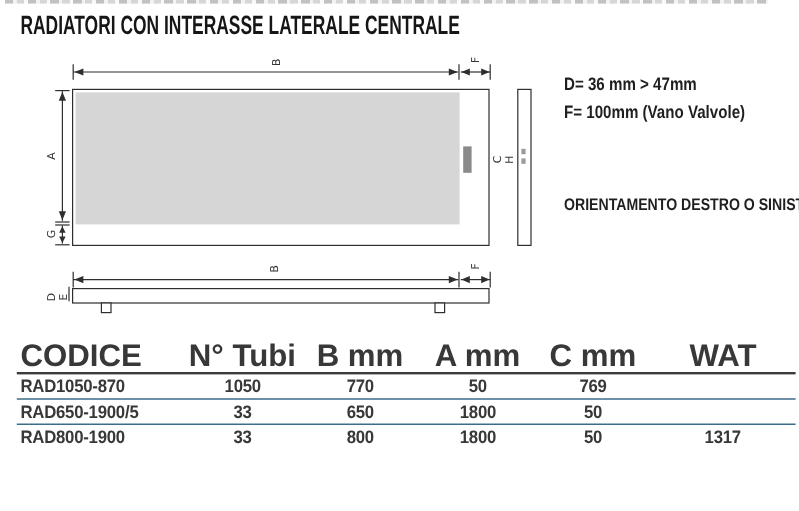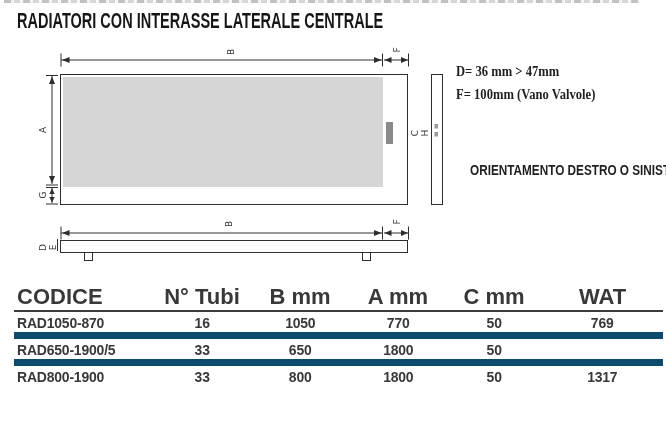--- a/index.html
+++ b/index.html
@@ -3,37 +3,37 @@
 <meta charset="utf-8">
 <style>
   html,body{margin:0;padding:0;background:#fff;}
   .page{position:relative;width:666px;height:426px;background:#ffffff;overflow:hidden;
         font-family:"Liberation Sans",sans-serif;color:#1d1d1d;padding-left:32px;}
   .scanline{position:absolute;left:4px;top:0;width:636px;height:3px;opacity:.55;
         background:repeating-linear-gradient(90deg,#8f8f8f 0 7px,#e8e8e8 7px 10px,#b5b5b5 10px 16px,#f4f4f4 16px 19px);}
   .title{position:absolute;left:17px;top:8px;font-size:22px;font-weight:bold;color:#161616;
         white-space:nowrap;transform:scaleX(0.66);transform-origin:left center;letter-spacing:0px;}
   .diagram{position:absolute;left:0;top:40px;}
-  .specs{position:absolute;left:456px;top:60px;width:196px;line-height:22.5px;
-        font-size:15px;font-weight:bold;color:#1f1f1f;white-space:nowrap;font-family:Liberation Serif, serif;}
+  .specs{position:absolute;left:470px;top:60px;width:196px;line-height:22.5px;
+        font-size:15px;font-weight:bold;color:#1f1f1f;white-space:nowrap;}
   .orient{position:absolute;left:470px;top:162px;font-size:14px;font-weight:bold;
         color:#1f1f1f;white-space:nowrap;}
   .cond{display:inline-block;transform:scaleX(0.84);transform-origin:0 50%;}
   .condc{display:inline-block;transform:scaleX(0.93);transform-origin:center;}
   .condl{display:inline-block;transform:scaleX(0.93);transform-origin:0 50%;}
   .table{position:absolute;left:14px;top:283px;width:649px;color:#383838;}
   .thead{display:grid;grid-template-columns:140px 96px 100px 96px 96px auto;
         align-items:end;height:25px;padding-bottom:2px;border-bottom:2px solid #3c3c3c;
-        font-size:22px;font-weight:bold;}
+        font-size:26px;font-weight:bold;}
   .thead .cell{text-align:center;white-space:nowrap;line-height:1;}
   .thead .cell:first-child{text-align:left;padding-left:3px;}
   .trow{display:grid;grid-template-columns:140px 96px 100px 96px 96px auto;
         align-items:center;height:20px;font-size:15px;font-weight:bold;
         letter-spacing:-0.2px;}
-  .trow.sep{border-bottom:7px solid #0c4a6e;}
+  .trow.sep{border-bottom:1px solid #0c4a6e;}
   .trow .cell{text-align:center;white-space:nowrap;}
   .trow .cell:first-child{text-align:left;padding-left:3px;}
   .dlab{font-family:"DejaVu Sans",sans-serif;font-size:9px;fill:#333;}
 </style>
 </head>
 <body>
 
 <div class="page">
 
   <div class="scanline"></div>
@@ -121,21 +121,20 @@
       <div class="cell">CODICE</div>
       <div class="cell">N° Tubi</div>
       <div class="cell">B mm</div>
       <div class="cell">A mm</div>
       <div class="cell">C mm</div>
       <div class="cell">WAT</div>
     </div>
 
     <div class="trow sep">
       <div class="cell"><span class="condl">RAD1050-870</span></div>
-      <div class="cell"><span class="condc">16</span></div>
       <div class="cell"><span class="condc">1050</span></div>
       <div class="cell"><span class="condc">770</span></div>
       <div class="cell"><span class="condc">50</span></div>
       <div class="cell"><span class="condc">769</span></div>
     </div>
 
     <div class="trow sep">
       <div class="cell"><span class="condl">RAD650-1900/5</span></div>
       <div class="cell"><span class="condc">33</span></div>
       <div class="cell"><span class="condc">650</span></div>

